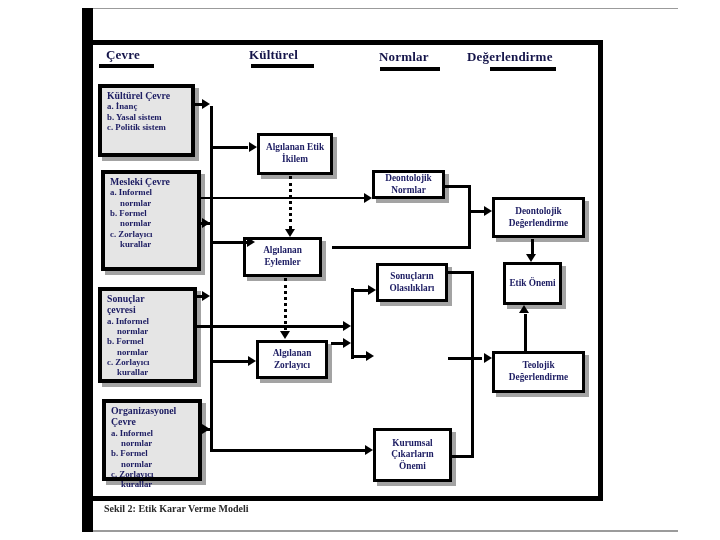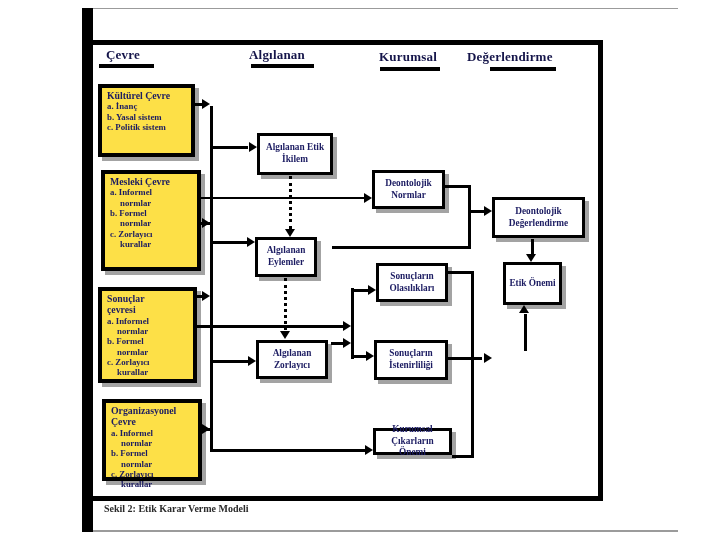--- a/index.html
+++ b/index.html
@@ -3,21 +3,21 @@
 <meta charset="utf-8">
 <style>
   html,body{margin:0;padding:0;background:#fff;}
   .canvas{position:relative;width:720px;height:540px;background:#ffffff;overflow:hidden;
           font-family:"Liberation Serif","DejaVu Serif",serif;margin-left:20px;}
   .slide-line{position:absolute;background:#9b9b9b;}
   .left-bar{position:absolute;background:#000;}
   .frame{position:absolute;border:5px solid #000;box-sizing:border-box;background:transparent;}
   .header{position:absolute;font-weight:bold;font-size:13px;color:#15154a;white-space:nowrap;letter-spacing:.2px;}
   .header-rule{position:absolute;background:#000;height:4px;}
-  .ebox{position:absolute;background:#fde047;border:4px solid #000;box-shadow:4px 4px 0 #a3a3a3;
+  .ebox{position:absolute;background:#e5e5e5;border:4px solid #000;box-shadow:4px 4px 0 #a3a3a3;
         color:#1c1c62;font-weight:bold;font-size:8.8px;line-height:1.18;
         padding:2px 2px 1px 5px;box-sizing:border-box;}
   .ebox .title{font-size:9.8px;line-height:1.15;max-width:64px;}
   .ebox .title.nowrap{white-space:nowrap;max-width:none;}
   .ebox .item{padding-left:10px;text-indent:-10px;max-width:60px;}
   .pbox{position:absolute;background:#fff;border:3px solid #000;box-shadow:4px 4px 0 #a3a3a3;
         color:#1c1c62;font-weight:bold;font-size:9.3px;line-height:1.25;
         display:flex;align-items:center;justify-content:center;text-align:center;
         box-sizing:border-box;padding:1px;}
   .hl{position:absolute;background:#000;height:3px;}
@@ -38,23 +38,23 @@
 <div class="canvas">
 
   <div class="slide-line" style="left:62px;top:8px;width:596px;height:1px"></div>
   <div class="slide-line" style="left:62px;top:530px;width:596px;height:2px"></div>
   <div class="left-bar" style="left:62px;top:8px;width:11px;height:524px"></div>
 
   <div class="frame" style="left:62px;top:40px;width:521px;height:461px"></div>
 
   <div class="header" style="left:86px;top:47px">Çevre</div>
   <div class="header-rule" style="left:79px;top:64px;width:55px"></div>
-  <div class="header" style="left:229px;top:47px">Algılanan</div>
+  <div class="header" style="left:229px;top:47px">Kültürel</div>
   <div class="header-rule" style="left:231px;top:64px;width:63px"></div>
-  <div class="header" style="left:359px;top:49px">Kurumsal</div>
+  <div class="header" style="left:359px;top:49px">Normlar</div>
   <div class="header-rule" style="left:360px;top:67px;width:60px"></div>
   <div class="header" style="left:447px;top:49px">Değerlendirme</div>
   <div class="header-rule" style="left:470px;top:67px;width:66px"></div>
 
   <div class="ebox" style="left:78px;top:84px;width:97px;height:73px">
     <div class="title nowrap">Kültürel Çevre</div>
     <div class="item">a. İnanç</div>
     <div class="item">b. Yasal sistem</div>
     <div class="item">c. Politik sistem</div>
   </div>
@@ -71,28 +71,28 @@
     <div class="item">c. Zorlayıcı kurallar</div>
   </div>
   <div class="ebox" style="left:82px;top:399px;width:100px;height:82px">
     <div class="title">Organizasyonel Çevre</div>
     <div class="item">a. Informel normlar</div>
     <div class="item">b. Formel normlar</div>
     <div class="item">c. Zorlayıcı kurallar</div>
   </div>
 
   <div class="pbox" style="left:237px;top:133px;width:76px;height:42px">Algılanan Etik İkilem</div>
-  <div class="pbox" style="left:235px;top:237px;width:62px;height:40px">Algılanan Eylemler</div>
+  <div class="pbox" style="left:223px;top:237px;width:79px;height:40px">Algılanan Eylemler</div>
   <div class="pbox" style="left:236px;top:340px;width:72px;height:39px">Algılanan Zorlayıcı</div>
-  <div class="pbox" style="left:352px;top:170px;width:73px;height:39px">Deontolojik Normlar</div>
+  <div class="pbox" style="left:352px;top:170px;width:73px;height:29px">Deontolojik Normlar</div>
   <div class="pbox" style="left:356px;top:263px;width:72px;height:39px">Sonuçların Olasılıkları</div>
-  <div class="pbox" style="left:354px;top:340px;width:74px;height:40px">Sonuçların İstenirliliği</div>
-  <div class="pbox" style="left:353px;top:428px;width:79px;height:27px">Kurumsal Çıkarların Önemi</div>
+  <div class="pbox" style="left:353px;top:428px;width:79px;height:54px">Kurumsal Çıkarların Önemi</div>
   <div class="pbox" style="left:472px;top:197px;width:93px;height:41px">Deontolojik Değerlendirme</div>
   <div class="pbox" style="left:483px;top:262px;width:59px;height:43px">Etik Önemi</div>
+  <div class="pbox" style="left:472px;top:351px;width:93px;height:42px">Teolojik Değerlendirme</div>
 
   <div class="vl" style="left:190px;top:106px;height:346px"></div>
 
   <div class="hl" style="left:175px;top:103px;width:12px"></div>
   <div class="arr-r" style="left:182px;top:99px"></div>
   <div class="hl" style="left:181px;top:222px;width:9px"></div>
   <div class="arr-r" style="left:182px;top:218px"></div>
   <div class="hl" style="left:177px;top:295px;width:7px"></div>
   <div class="arr-r" style="left:182px;top:291px"></div>
   <div class="hl" style="left:182px;top:428px;width:8px"></div>

